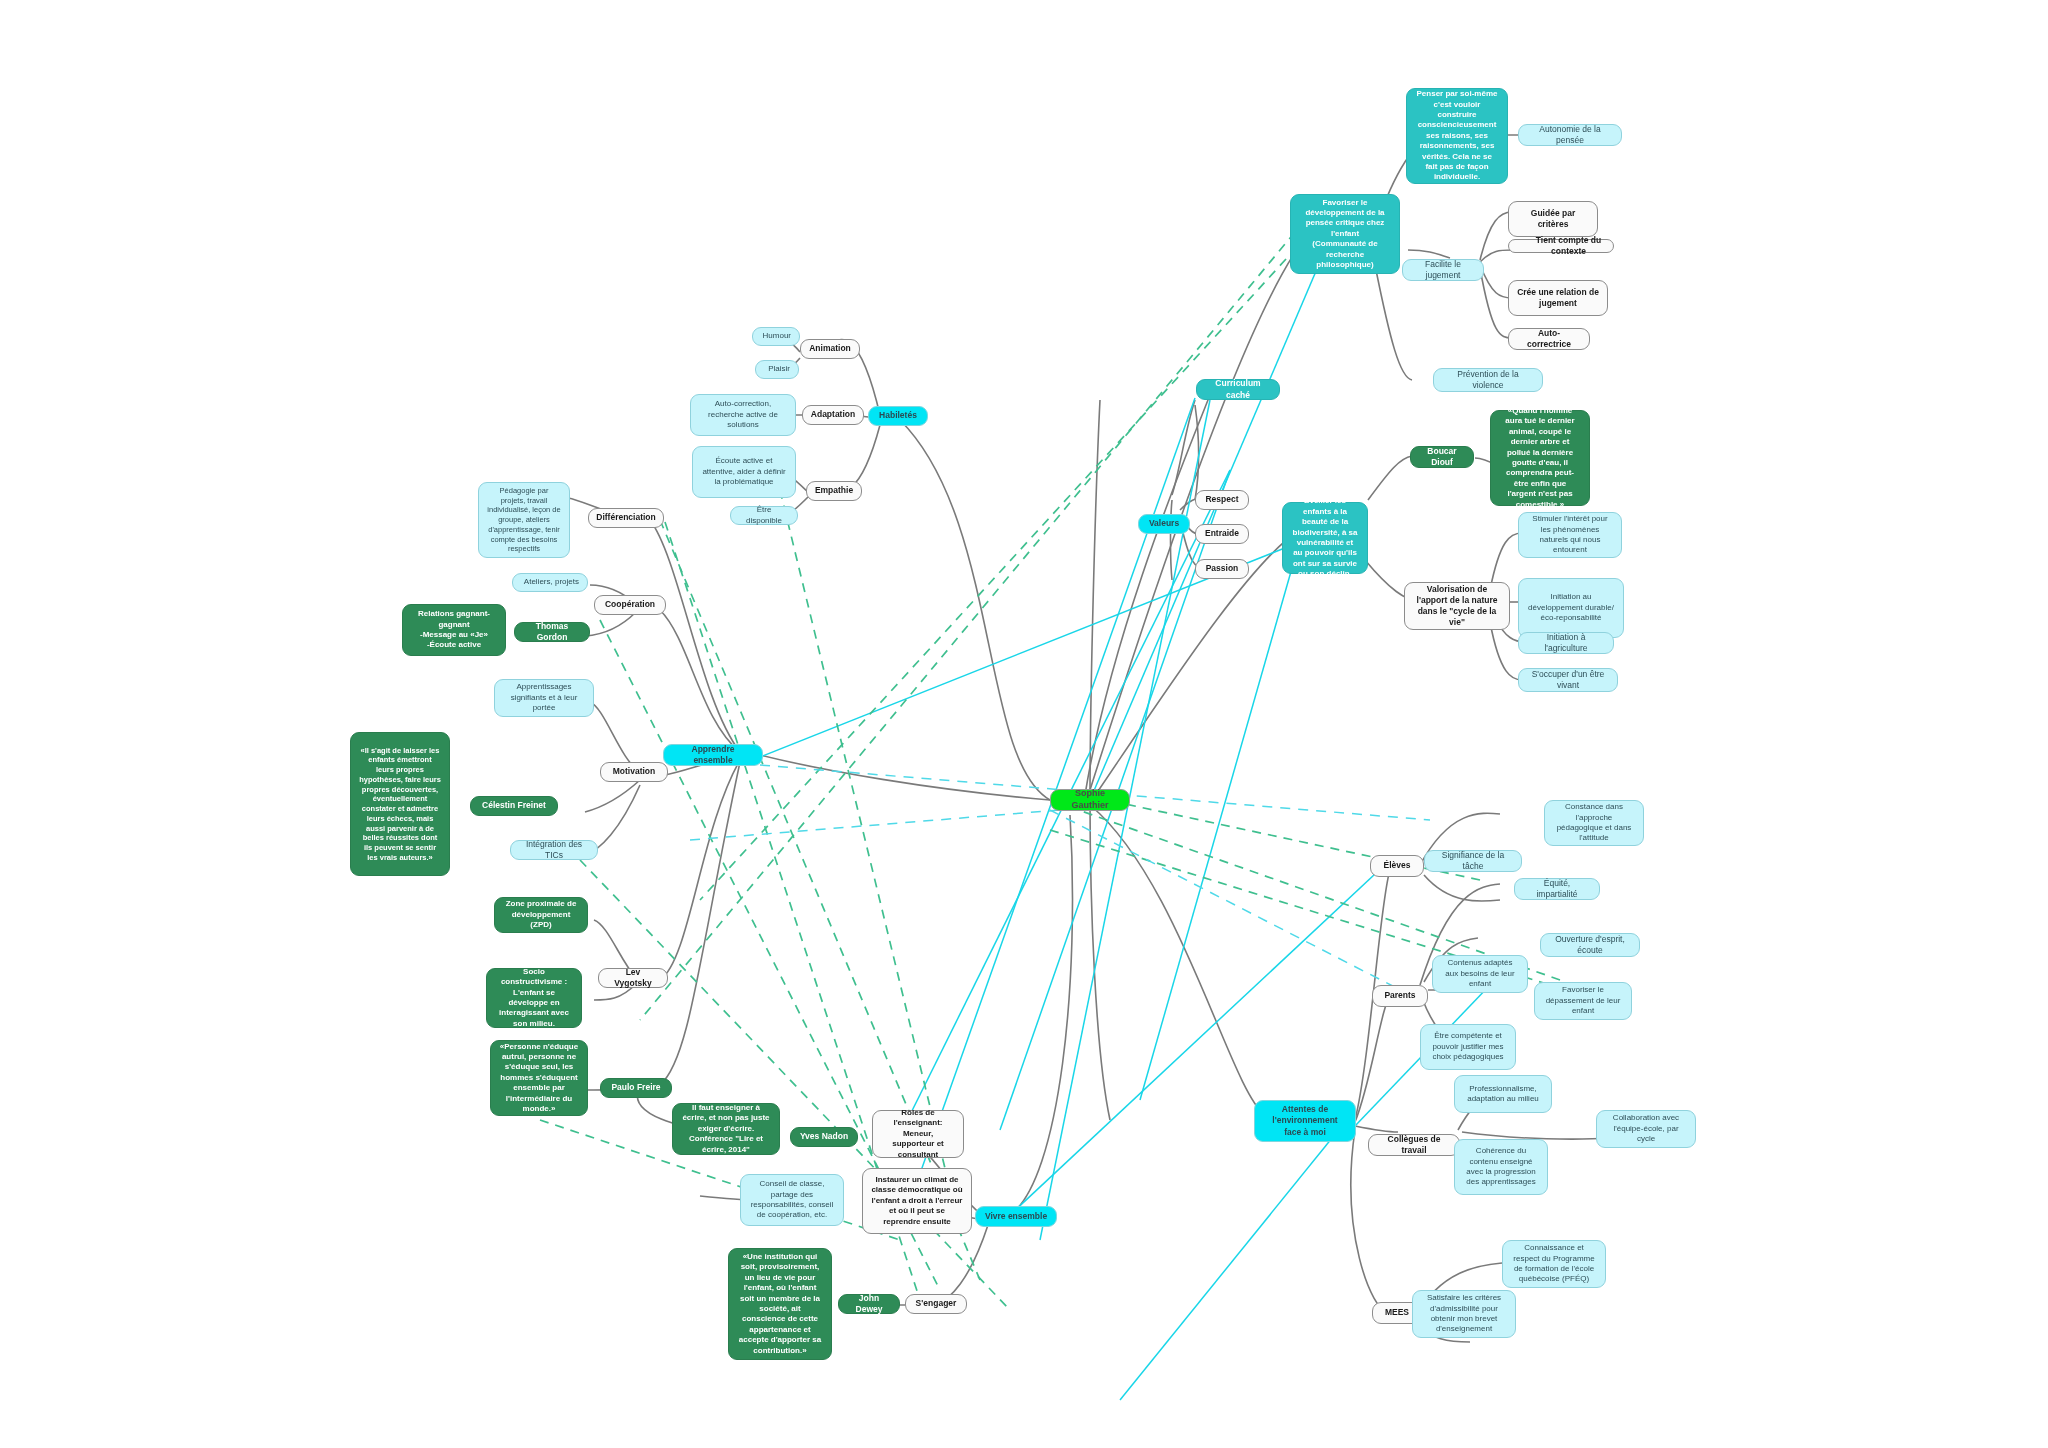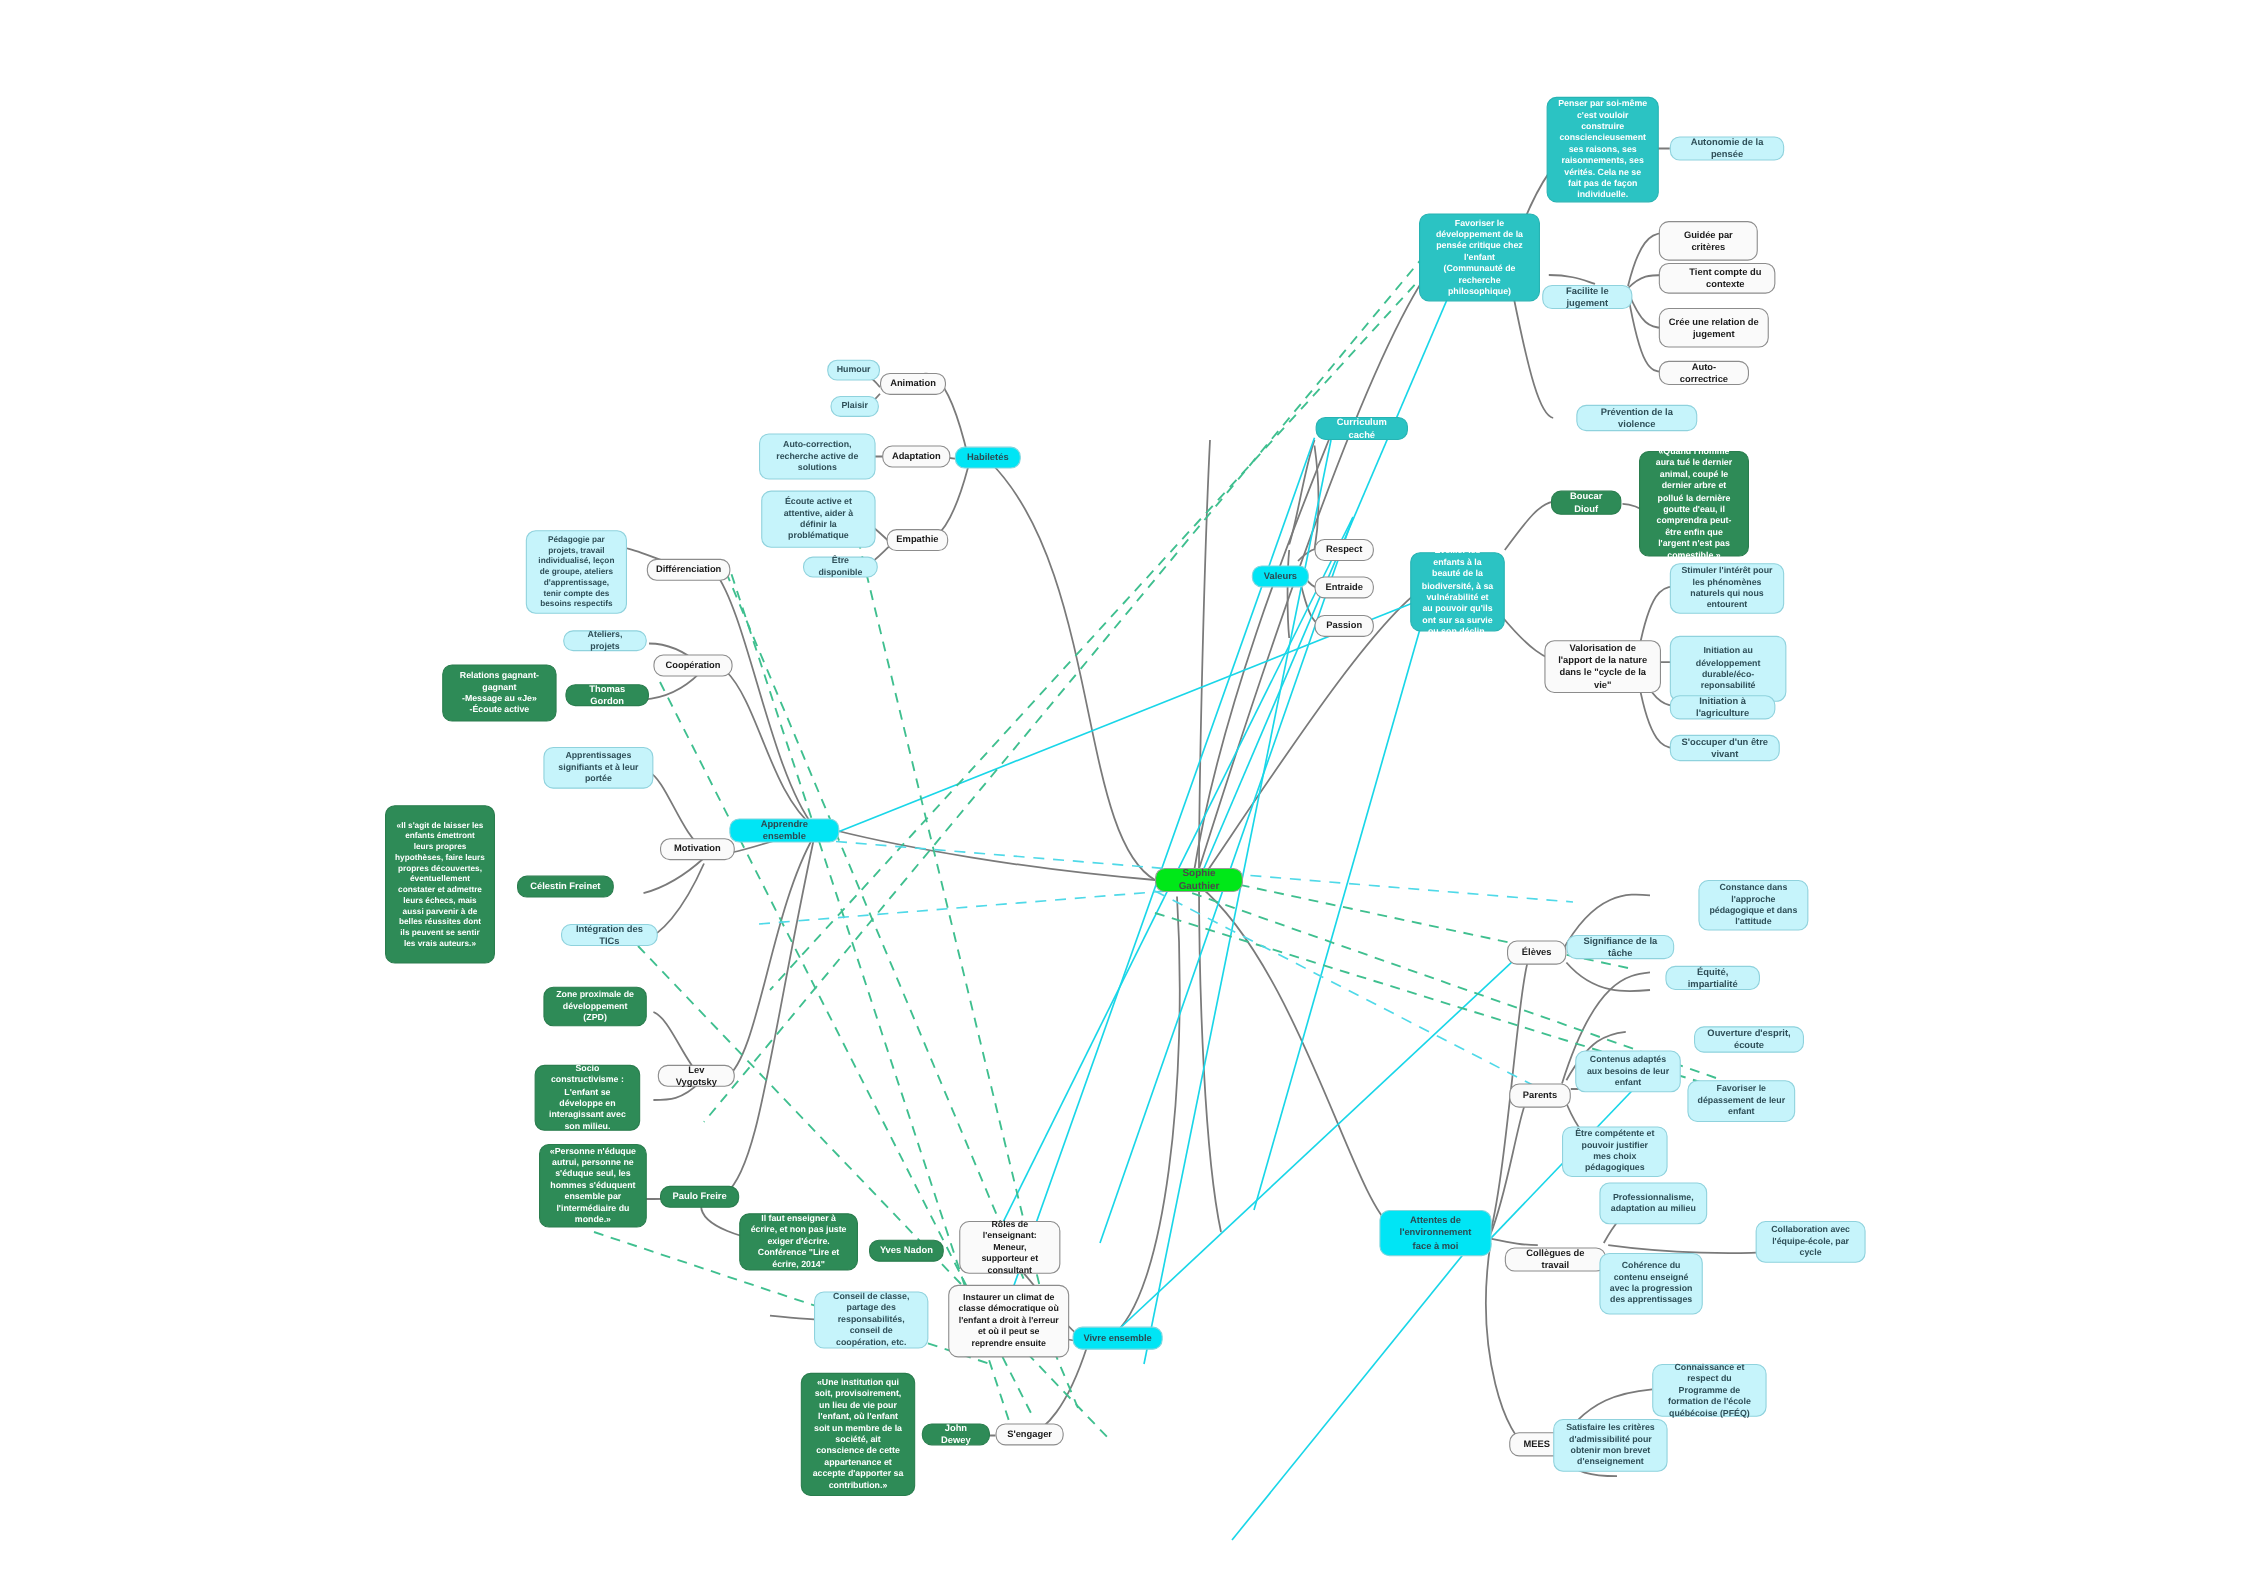--- a/index.html
+++ b/index.html
@@ -4,21 +4,21 @@
 <style>
   html,body{margin:0;padding:0;background:#ffffff;}
   body{font-family:"Liberation Sans",sans-serif;}
   #canvas{position:relative;width:2048px;height:1448px;background:#fff;overflow:hidden;}
   #edges{position:absolute;left:0;top:0;width:2048px;height:1448px;pointer-events:none;}
   .node{position:absolute;box-sizing:border-box;display:flex;align-items:center;justify-content:center;text-align:center;border-radius:9px;line-height:1.30;padding:5px 8px;}
   
   .n-root{background:#00e818;border:1px solid #9a9a9a;color:#4a4a4a;font-weight:bold;}
   .n-cyan{background:#00e5f5;border:1px solid #7fd6de;color:#2b4a52;font-weight:bold;}
   .n-teal{background:#2bc3c3;border:1px solid #27b3b3;color:#ffffff;font-weight:bold;}
-  .n-lightcyan{background:#c6f4fb;border:1px solid #8fd2dd;color:#2f4f58;font-weight:bold;}
+  .n-lightcyan{background:#c6f4fb;border:1px solid #8fd2dd;color:#2f4f58;font-weight:normal;justify-content:flex-end;}
   .n-green{background:#2e8b57;border:1px solid #2a7d4e;color:#ffffff;font-weight:bold;}
   .n-white{background:#fafafa;border:1px solid #8c8c8c;color:#1a1a1a;font-weight:bold;}
 </style>
 </head>
 <body>
 
 <div id="canvas">
 
   <svg id="edges" viewBox="0 0 2048 1448">
     <g fill="none" stroke="#7a7a7a" stroke-width="1.6">
@@ -333,21 +333,21 @@
     </div>
 
   <div class="node n-lightcyan" style="left:1402px;top:259px;width:82px;height:22px;font-size:8.5px;">
     <span>Facilite le jugement</span>
     </div>
 
   <div class="node n-white" style="left:1508px;top:201px;width:90px;height:36px;font-size:8.5px;">
     <span>Guidée par critères</span>
     </div>
 
-  <div class="node n-white" style="left:1508px;top:239px;width:106px;height:28px;font-size:8.5px;padding-left:23px;">
+  <div class="node n-white" style="left:1508px;top:239px;width:106px;height:14px;font-size:8.5px;padding-left:23px;">
     <span>Tient compte du contexte</span>
     </div>
 
   <div class="node n-white" style="left:1508px;top:280px;width:100px;height:36px;font-size:8.5px;">
     <span>Crée une relation de jugement</span>
     </div>
 
   <div class="node n-white" style="left:1508px;top:328px;width:82px;height:22px;font-size:8.5px;">
     <span>Auto-correctrice</span>
     </div>

